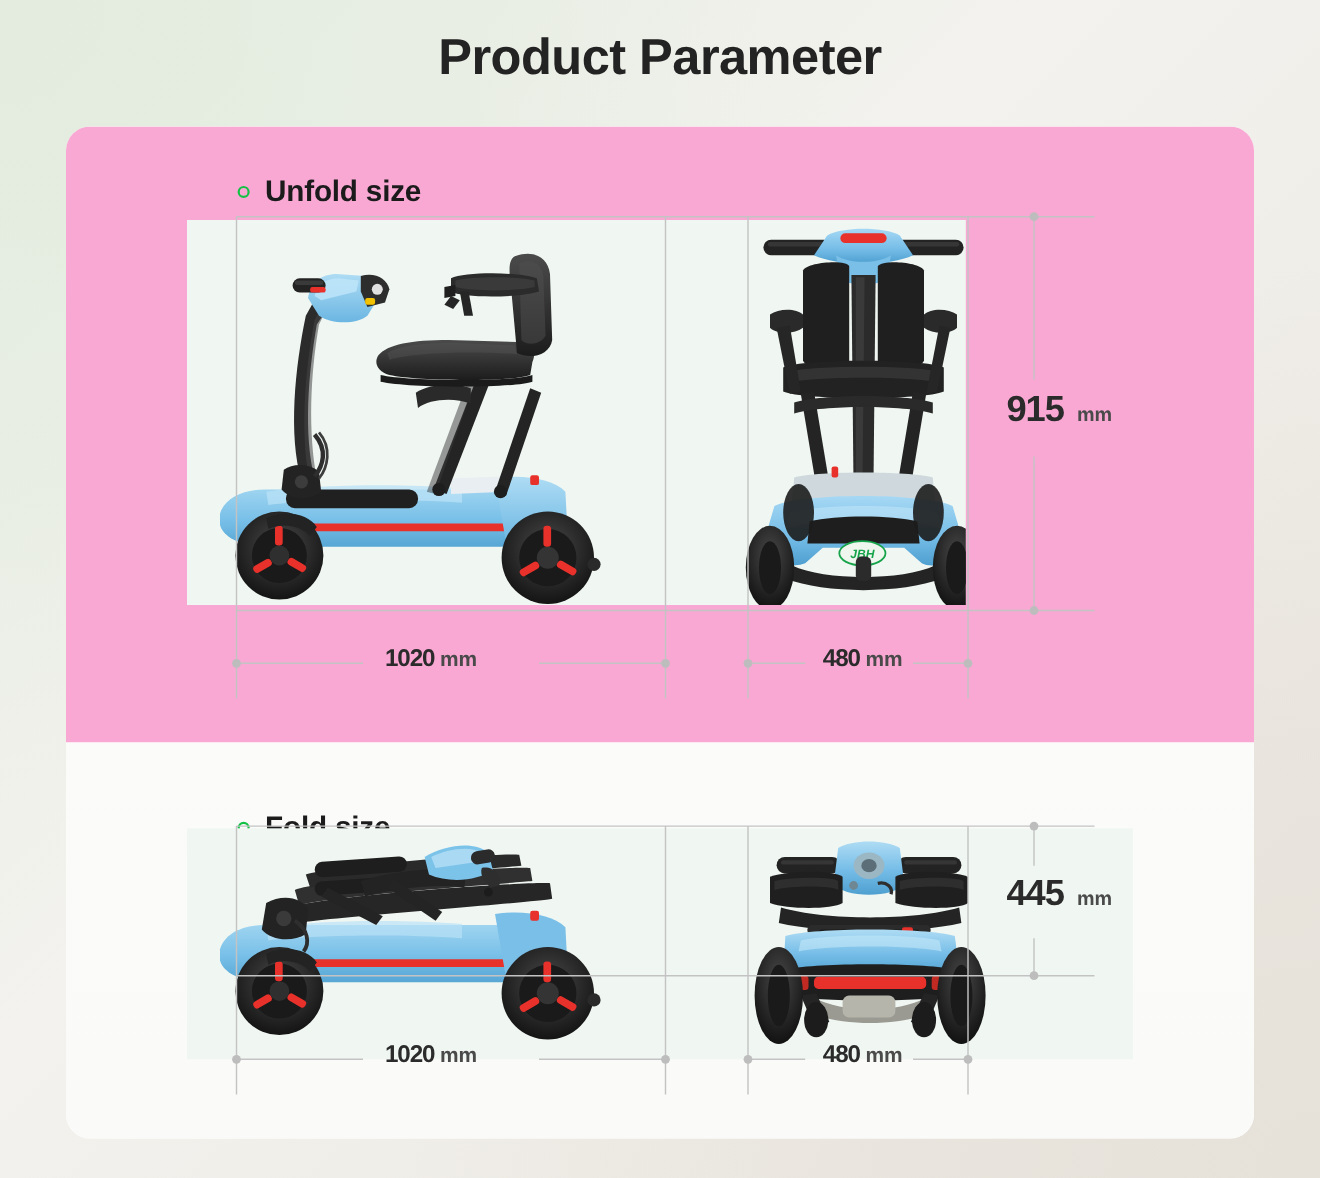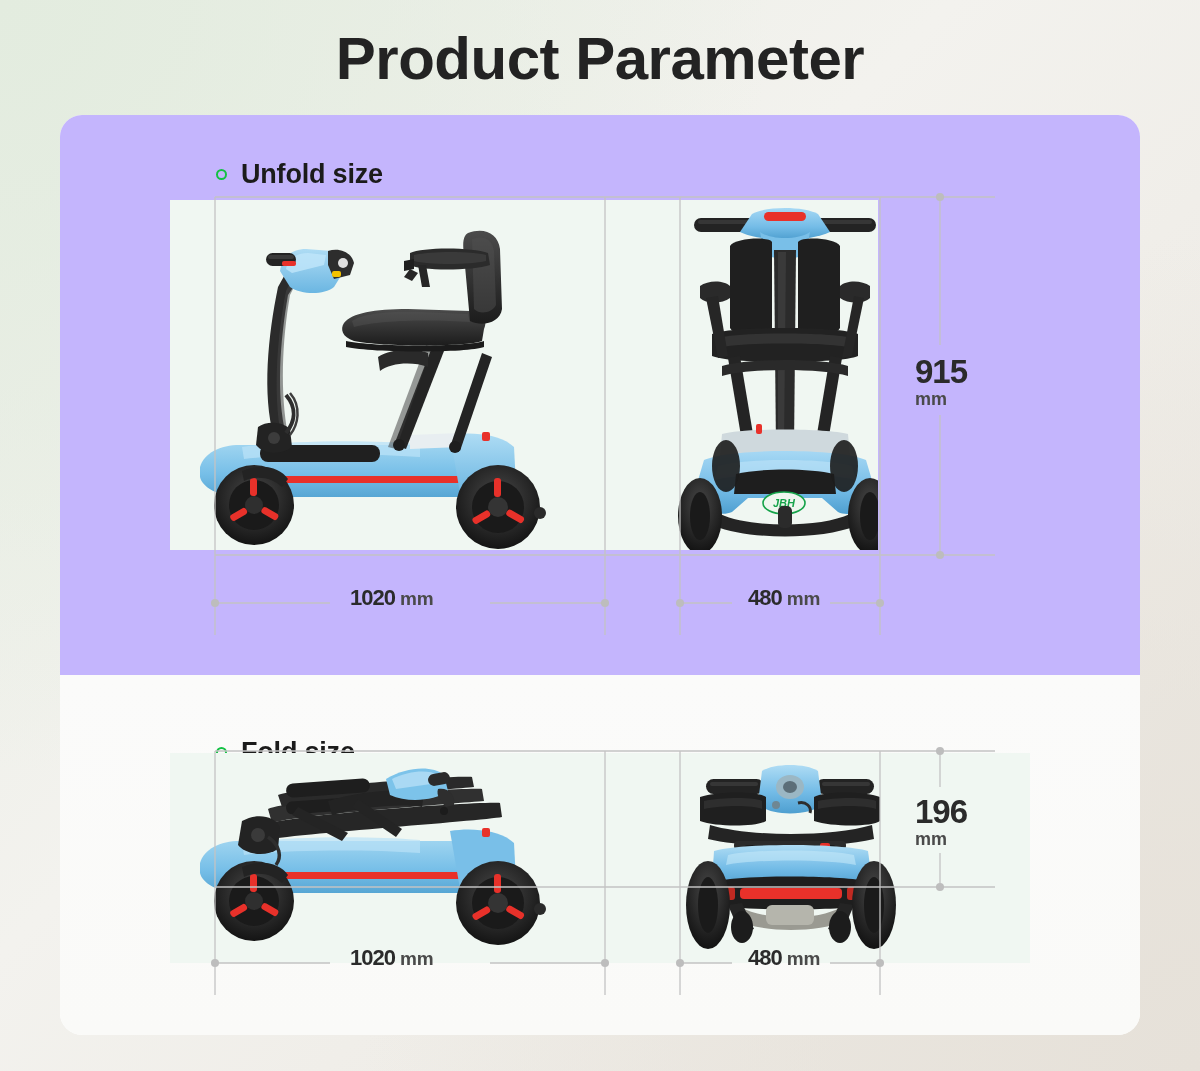--- a/index.html
+++ b/index.html
@@ -9,32 +9,32 @@
     background:
       radial-gradient(circle at 0% 0%,   #e3ecdf 0%,  rgba(227,236,223,0) 48%),
       radial-gradient(circle at 100% 100%,#e6e1d9 0%, rgba(230,225,217,0) 52%),
       linear-gradient(135deg,#e8eee4 0%,#f3f2ee 42%,#eae6df 100%);
     position:relative; overflow:hidden;
   }
 
   
   .title{
     position:absolute; top:24px; left:0; width:1200px;
-    text-align:center; font-size:60px; font-weight:bold;
+    text-align:center; font-size:46px; font-weight:bold;
     color:#232323; letter-spacing:-0.5px;
   }
 
   
   .card{
     position:absolute; left:60px; top:115px;
     width:1080px; height:920px;
     background:#ffffff; border-radius:22px; overflow:hidden;
   }
   .section{ position:absolute; left:0; width:1080px; }
-  .section.unfold{ top:0; height:560px; background:#c4b5fd; }
+  .section.unfold{ top:0; height:560px; background:#f9a8d4; }
   .section.fold{ top:560px; height:360px;
     background:linear-gradient(180deg,#fbfbfa 0%,#fafaf8 100%); }
 
   
   .head{ position:absolute; display:flex; align-items:center; gap:14px; }
   .bullet{
     width:11px; height:11px; border-radius:50%;
     border:2.6px solid #13c144; background:transparent; flex:none;
   }
   .head-label{ font-size:27px; font-weight:bold; color:#1b1b1b; letter-spacing:-.2px; }
@@ -46,21 +46,21 @@
 
   
   .dim-svg{ position:absolute; left:0; top:0; overflow:visible; pointer-events:none; }
 
   .dim-label{
     position:absolute; display:flex; align-items:baseline; gap:5px;
     color:#2b2b2b; white-space:nowrap;
   }
   .dim-label .num{ font-size:22px; font-weight:bold; letter-spacing:-1px; }
   .dim-label .unit{ font-size:19px; font-weight:700; color:#4a4a4a; }
-  .dim-label.vert{ flex-direction:column; align-items:flex-start; gap:0; }
+  .dim-label.vert{ align-items:flex-end; gap:12px; }
   .dim-label.vert .num{ font-size:33px; line-height:1; }
   .dim-label.vert .unit{ font-size:18px; line-height:1.25; }
 
   
   .art{ position:absolute; }
   svg.scooter{ display:block; }
 </style>
 </head>
 <body>
 
@@ -457,17 +457,17 @@
       <span class="num">1020</span>
       <span class="unit">mm</span>
     </div>
 
     <div class="dim-label" style="left:688px; top:270px;">
       <span class="num">480</span>
       <span class="unit">mm</span>
     </div>
 
     <div class="dim-label vert" style="left:855px; top:120px;">
-      <span class="num">196</span>
+      <span class="num">445</span>
       <span class="unit">mm</span>
     </div>
   </div>
 </div>
 
 </body></html>

